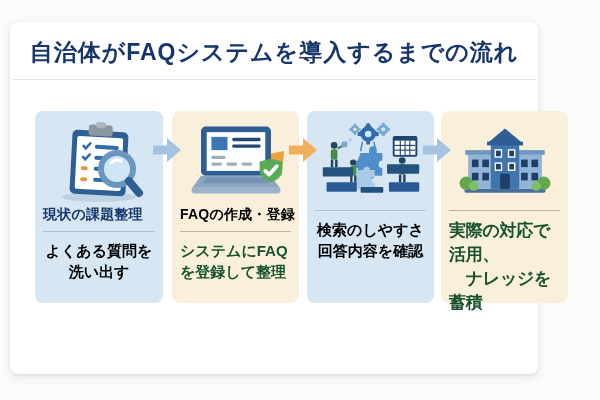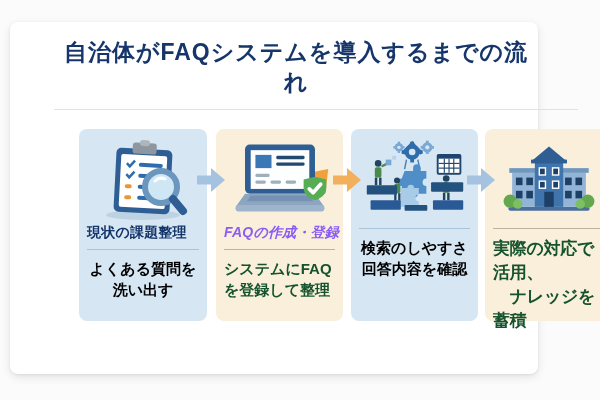--- a/index.html
+++ b/index.html
@@ -10,21 +10,20 @@
     position: relative;
     overflow: hidden;
   }
   .panel {
     position: absolute;
     left: 10px; top: 22px;
     width: 528px; height: 352px;
     background: #ffffff;
     border-radius: 8px;
     box-shadow: 0 3px 10px rgba(0,0,0,0.10), 0 1px 3px rgba(0,0,0,0.06);
-    padding-left: 44px;
   }
   .title {
     margin-top: 15px;
     text-align: center;
     font-size: 23px;
     font-weight: 700;
     color: #16366b;
     letter-spacing: 1px;
     line-height: 30px;
   }
@@ -34,21 +33,21 @@
     height: 1px;
     background: #e1e1e1;
   }
   .steps-row {
     position: relative;
     margin-top: 19px;
     height: 192px;
   }
   .step {
     position: absolute;
-    top: 0;
+    top: 12px;
     width: 127px;
     height: 192px;
     border-radius: 8px;
     padding: 0 8px;
   }
   .step.blue  { background: #d6e6f3; }
   .step.cream { background: #f9efda; }
   .step-1 { left: 25px; width: 128px; }
   .step-2 { left: 162px; }
   .step-3 { left: 297px; }
@@ -61,21 +60,21 @@
     padding-top: 8px;
   }
   .step-heading {
     margin-top: 3px;
     font-size: 14px;
     font-weight: 700;
     letter-spacing: 0.2px;
     white-space: nowrap;
   }
   .blue .step-heading  { color: #14356a; }
-  .cream .step-heading { color: #8b5cf6; font-style: italic; }
+  .cream .step-heading { color: #000000; }
   .step-divider {
     height: 1px;
     margin: 7px 0 8px 0;
   }
   .blue .step-divider  { background: #a9c3d9; }
   .cream .step-divider { background: #bdb49d; }
   .step-body {
     font-size: 15px;
     font-weight: 700;
     line-height: 1.42;

